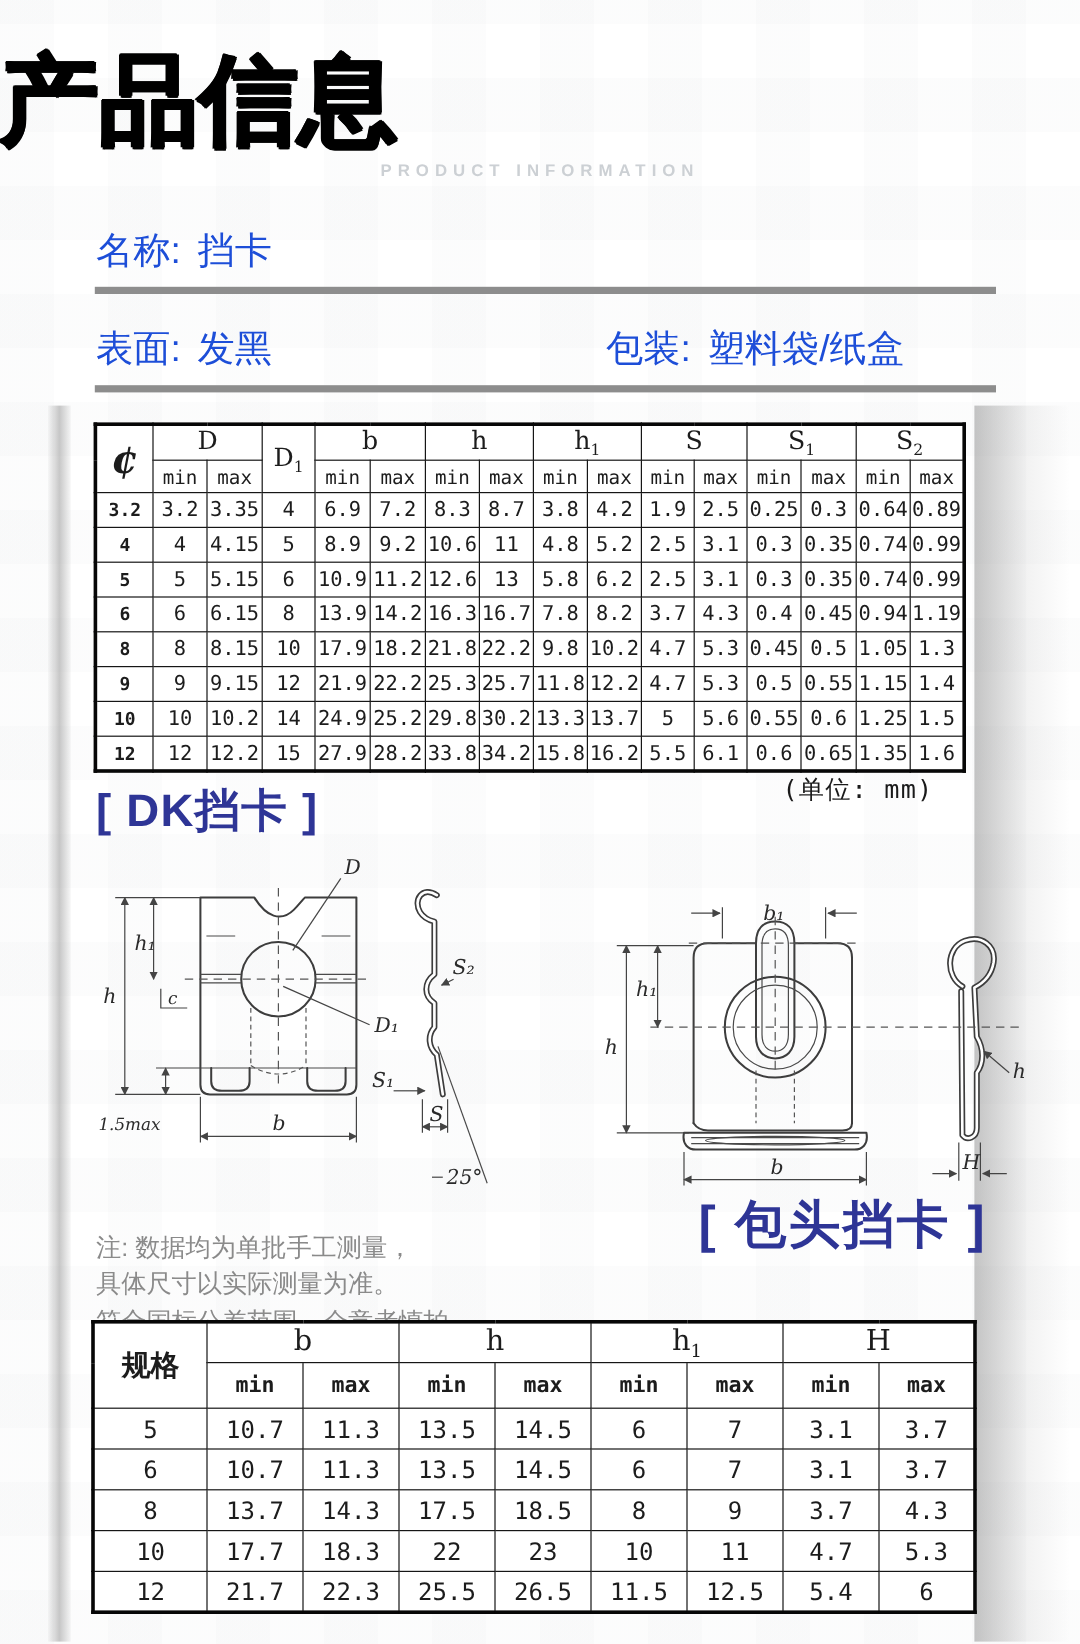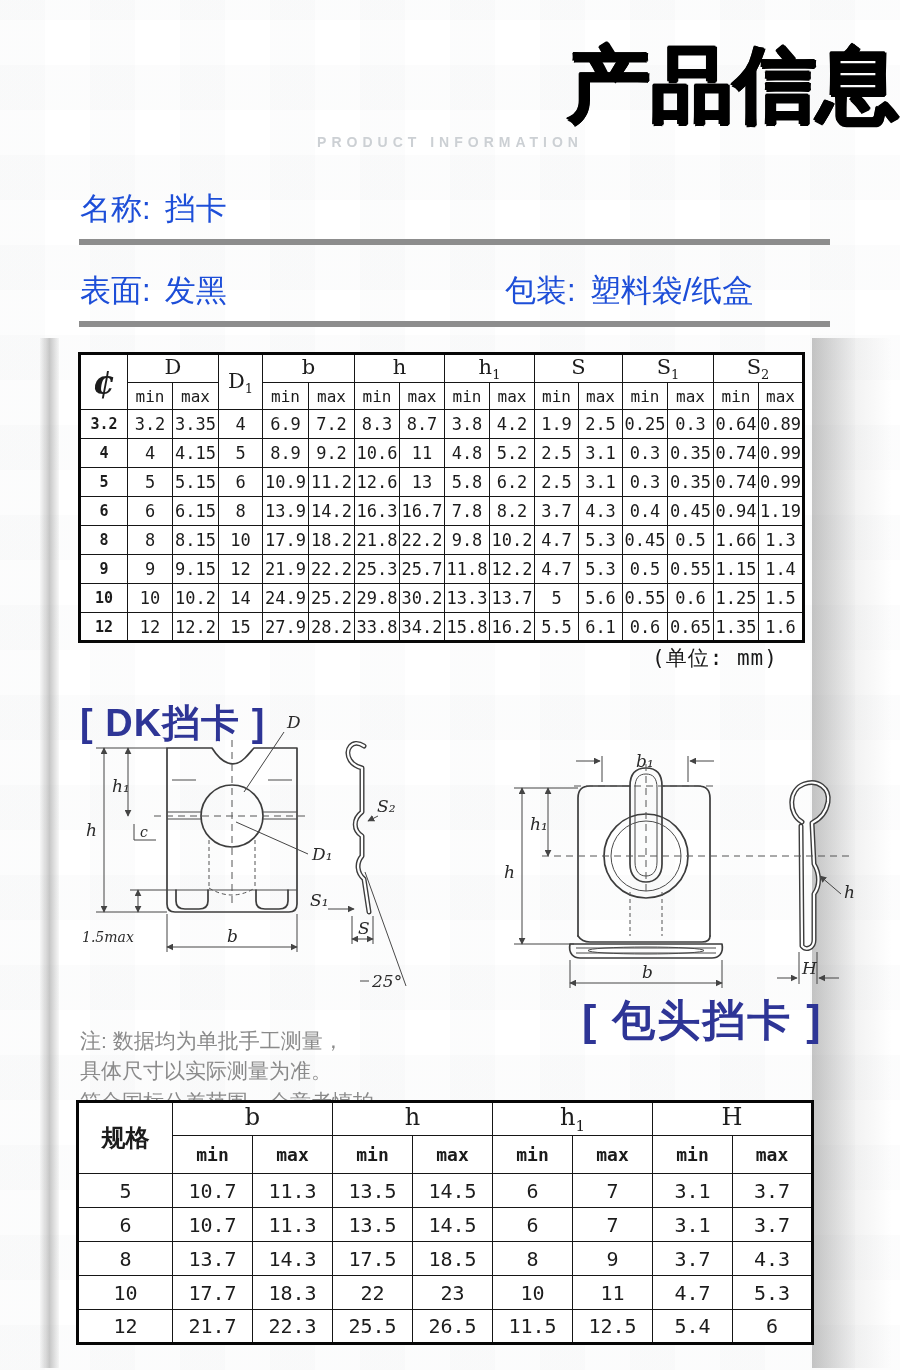--- a/index.html
+++ b/index.html
@@ -5,21 +5,21 @@
   html,body{margin:0;padding:0;}
   body{width:900px;height:1370px;position:relative;background:#ffffff;
        font-family:"Liberation Sans",sans-serif;overflow:hidden;}
   .page{position:absolute;inset:0;}
   
   .texture{position:absolute;inset:0;pointer-events:none;
     background:
       repeating-linear-gradient(0deg, rgba(120,130,140,0.025) 0 45px, transparent 45px 90px),
       repeating-linear-gradient(90deg, rgba(120,130,140,0.025) 0 45px, transparent 45px 90px);}
   
-  .title{position:absolute;top:44px;left:0;width:100%;text-align:right;
+  .title{position:absolute;top:44px;left:0;width:100%;text-align:left;
     font-size:82px;font-weight:900;color:#000;letter-spacing:1px;line-height:1;
     text-shadow:1.5px 0 #000,-1.5px 0 #000,0 1.5px #000,0 -1.5px #000,1px 1px #000,-1px -1px #000;}
   .subtitle{position:absolute;top:134px;left:0;width:100%;text-align:center;
     font-size:14px;font-weight:700;color:#ccd0d4;letter-spacing:5px;}
   .info-item{position:absolute;font-size:31px;color:#1d4ed8;font-weight:500;white-space:nowrap;}
   .info-item .lab{margin-right:14px;}
   #info-name{left:80px;top:188px;}
   #info-material{left:521px;top:188px;}
   #info-surface{left:80px;top:270px;}
   #info-package{left:505px;top:270px;}
@@ -53,21 +53,21 @@
   #table2 tbody tr{height:34px;}
   .grp2{font-family:"DejaVu Serif",serif;font-size:24px;font-weight:400;}
   .grp2 sub{font-size:15px;}
   .spechead{font-size:24px;font-weight:700;color:#111;}
   .mm2{font-family:"DejaVu Sans Mono",monospace;font-size:18px;}
   #table2 tbody td{font-family:"DejaVu Sans Mono",monospace;font-size:20px;}
   
   #unit-label{position:absolute;left:652px;top:644px;font-size:21px;color:#1a1a1a;
      font-family:"DejaVu Sans Mono",monospace;letter-spacing:1px;}
   .blue-title{position:absolute;color:#2e3596;font-weight:800;white-space:nowrap;}
-  #dk-title{left:80px;top:650px;font-size:38px;letter-spacing:1px;margin-top:48px;}
+  #dk-title{left:80px;top:650px;font-size:38px;letter-spacing:1px;}
   #bt-title{left:582px;top:992px;font-size:43px;letter-spacing:2px;}
   #note{position:absolute;left:80px;top:1026px;font-size:21px;color:#8a8a8a;line-height:1.45;}
   
   .diagram{position:absolute;}
   #svg-dk{left:72px;top:700px;}
   #svg-bt{left:478px;top:686px;}
   .part{stroke:#3d3d3d;stroke-width:1.7;fill:none;stroke-linecap:round;stroke-linejoin:round;}
   .thin{stroke:#4a4a4a;stroke-width:1;fill:none;}
   .dashed{stroke:#555;stroke-width:1;fill:none;stroke-dasharray:7 5;}
   .hidden-line{stroke:#555;stroke-width:1;fill:none;stroke-dasharray:4 3;}
@@ -230,21 +230,21 @@
           <td>17.9</td>
           <td>18.2</td>
           <td>21.8</td>
           <td>22.2</td>
           <td>9.8</td>
           <td>10.2</td>
           <td>4.7</td>
           <td>5.3</td>
           <td>0.45</td>
           <td>0.5</td>
-          <td>1.66</td>
+          <td>1.05</td>
           <td>1.3</td>
         </tr>
         <tr>
           <td class="spec">9</td>
           <td>9</td>
           <td>9.15</td>
           <td>12</td>
           <td>21.9</td>
           <td>22.2</td>
           <td>25.3</td>

